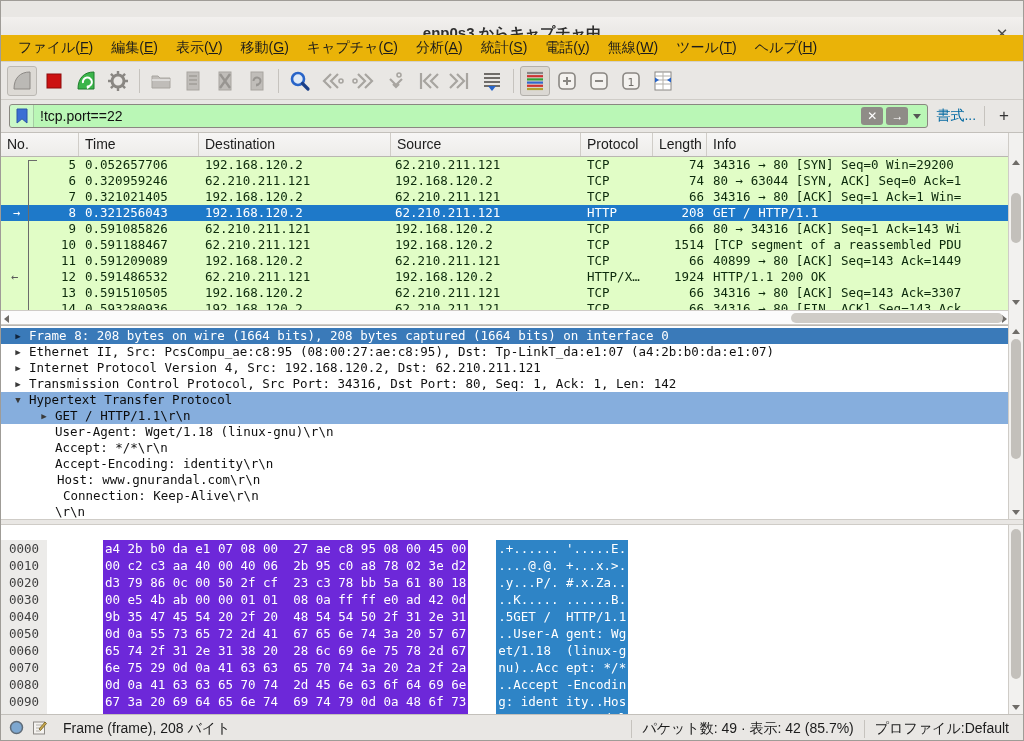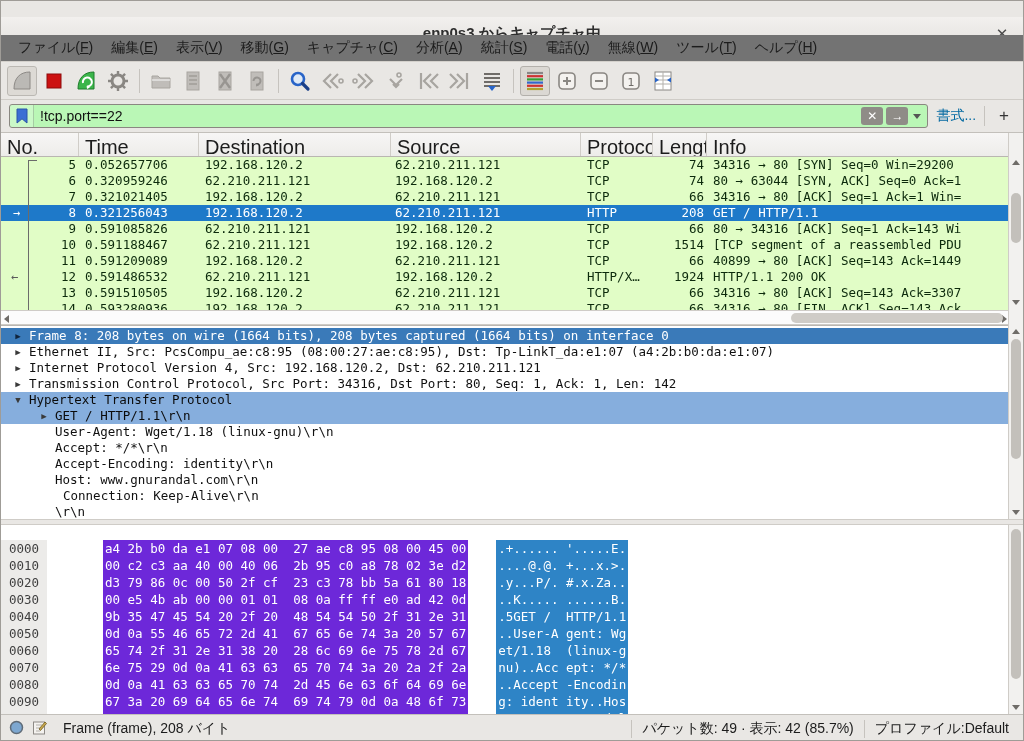--- a/index.html
+++ b/index.html
@@ -10,21 +10,21 @@
   
   #titlebar { position:absolute; left:0; top:16px; width:100%; height:34px;
     background:linear-gradient(#f2f0ee,#e3e1dd); border-bottom:1px solid #c3c0bb;
     display:flex; align-items:center; justify-content:center; }
   #titlebar .title { font-weight:bold; font-size:15px; color:#2e2e2e; }
   #close-btn { position:absolute; right:12px; top:8px; width:18px; height:18px;
     color:#4a4a4a; font-size:15px; line-height:18px; text-align:center; cursor:default; }
 
   
   #menubar { position:absolute; left:0; top:34px; width:100%; height:27px;
-    background:#737373; border-bottom:1px solid #d4d1cc; display:flex; align-items:center; padding-left:8px; }
+    background:#eab308; border-bottom:1px solid #d4d1cc; display:flex; align-items:center; padding-left:8px; }
   #menubar .mitem { padding:3px 9px; color:#1c1c1c; font-size:14px; white-space:nowrap; }
   #menubar u { text-decoration:underline; }
 
   
   #toolbar { position:absolute; left:0; top:61px; width:100%; height:38px;
     background:#e9e7e4; border-bottom:1px solid #cfccc7; display:flex; align-items:center; padding-left:6px; gap:2px; }
   .tbtn { width:30px; height:30px; display:flex; align-items:center; justify-content:center; border:1px solid transparent; border-radius:3px; }
   .tbtn.framed { background:#dbd8d3; border:1px solid #b3b0ab; }
   .tsep { width:1px; height:24px; background:#c6c3be; margin:0 4px; }
 
@@ -40,21 +40,21 @@
   .ffbtn { width:22px; height:18px; background:#8f8c87; border-radius:3px; margin-right:3px;
     display:flex; align-items:center; justify-content:center; color:#fff; font-size:12px; font-weight:bold; }
   .caret-down { width:0; height:0; border-left:4px solid transparent; border-right:4px solid transparent; border-top:5px solid #555; margin:0 6px 0 2px; }
   #format-btn { margin-left:8px; color:#0369a1; white-space:nowrap; }
   #fsep { width:1px; height:20px; background:#c6c3be; margin:0 8px; }
   #add-filter-btn { font-size:17px; color:#333; padding:0 6px; }
 
   
   #plist-header { position:absolute; left:0; top:132px; width:1009px; height:24px;
     background:linear-gradient(#f7f6f5,#edecea); border-bottom:1px solid #b9b6b1; display:flex; }
-  #plist-header .hcell { height:100%; padding:3px 0 8px 6px; font-size:20px; color:#1c1c1c;
+  #plist-header .hcell { height:100%; padding:3px 0 8px 6px; font-size:14px; color:#1c1c1c;
     border-right:1px solid #d0cdc8; overflow:hidden; white-space:nowrap; }
   #hdr-scrollcol { position:absolute; right:0; top:132px; width:15px; height:24px; background:#edecea; border-bottom:1px solid #b9b6b1; }
 
   #plist { position:absolute; left:0; top:156px; width:1009px; height:153px; background:#e1fdc6; overflow:hidden; }
   .prow { display:flex; height:16px; line-height:16px; font-family:"DejaVu Sans Mono","Liberation Mono",monospace;
     font-size:12.5px; color:#0c2a0c; white-space:nowrap; }
   .prow.selected { background:#1e79c9; color:#ffffff; }
   .pcell { overflow:hidden; white-space:nowrap; padding-left:6px; }
   .c-no   { width:78px;  text-align:right; padding-right:3px; padding-left:0; }
   .c-time { width:120px; }
@@ -422,41 +422,41 @@
   <div id="detail">
       <div class="dline seldark" style="padding-left: 6px;"><span class="darrow">▶</span><span>Frame 8: 208 bytes on wire (1664 bits), 208 bytes captured (1664 bits) on interface 0</span></div>
       <div class="dline" style="padding-left: 6px;"><span class="darrow">▶</span><span>Ethernet II, Src: PcsCompu_ae:c8:95 (08:00:27:ae:c8:95), Dst: Tp-LinkT_da:e1:07 (a4:2b:b0:da:e1:07)</span></div>
       <div class="dline" style="padding-left: 6px;"><span class="darrow">▶</span><span>Internet Protocol Version 4, Src: 192.168.120.2, Dst: 62.210.211.121</span></div>
       <div class="dline" style="padding-left: 6px;"><span class="darrow">▶</span><span>Transmission Control Protocol, Src Port: 34316, Dst Port: 80, Seq: 1, Ack: 1, Len: 142</span></div>
       <div class="dline hilite" style="padding-left: 6px;"><span class="darrow">▼</span><span>Hypertext Transfer Protocol</span></div>
       <div class="dline hilite" style="padding-left: 32px;"><span class="darrow">▶</span><span>GET / HTTP/1.1\r\n</span></div>
       <div class="dline" style="padding-left: 32px;"><span class="darrow"></span><span>User-Agent: Wget/1.18 (linux-gnu)\r\n</span></div>
       <div class="dline" style="padding-left: 32px;"><span class="darrow"></span><span>Accept: */*\r\n</span></div>
       <div class="dline" style="padding-left: 32px;"><span class="darrow"></span><span>Accept-Encoding: identity\r\n</span></div>
-      <div class="dline" style="padding-left: 32px;"><span class="darrow"></span><span>Host: www.gnurandal.com\r\n</span></div>
+      <div class="dline" style=" gap: 34px;"><span class="darrow"></span><span>Host: www.gnurandal.com\r\n</span></div>
       <div class="dline" style="padding-left: 40px;"><span class="darrow"></span><span>Connection: Keep-Alive\r\n</span></div>
       <div class="dline" style="padding-left: 32px;"><span class="darrow"></span><span>\r\n</span></div>
     </div>
   <div class="vscroll" id="detail-vscroll" style="right:0; top:324px; height:194px;">
     <div class="varrow up" style="top:4px;"></div>
     <div class="vthumb" style="top:14px; height:120px;"></div>
     <div class="varrow down" style="bottom:4px;"></div>
   </div>
 
   <div class="splitter" style="top:518px;">
       <span class="dots">••••••</span>
     </div>
 
   <div id="hexpane">
       <div class="hrow"><span class="hoff">0000</span><span class="hbytes">a4 2b b0 da e1 07 08 00  27 ae c8 95 08 00 45 00</span><span class="hascii">.+...... '.....E.</span></div>
       <div class="hrow"><span class="hoff">0010</span><span class="hbytes">00 c2 c3 aa 40 00 40 06  2b 95 c0 a8 78 02 3e d2</span><span class="hascii">....@.@. +...x.&gt;.</span></div>
       <div class="hrow"><span class="hoff">0020</span><span class="hbytes">d3 79 86 0c 00 50 2f cf  23 c3 78 bb 5a 61 80 18</span><span class="hascii">.y...P/. #.x.Za..</span></div>
       <div class="hrow"><span class="hoff">0030</span><span class="hbytes">00 e5 4b ab 00 00 01 01  08 0a ff ff e0 ad 42 0d</span><span class="hascii">..K..... ......B.</span></div>
       <div class="hrow"><span class="hoff">0040</span><span class="hbytes">9b 35 47 45 54 20 2f 20  48 54 54 50 2f 31 2e 31</span><span class="hascii">.5GET /  HTTP/1.1</span></div>
-      <div class="hrow"><span class="hoff">0050</span><span class="hbytes">0d 0a 55 46 65 72 2d 41  67 65 6e 74 3a 20 57 67</span><span class="hascii">..User-A gent: Wg</span></div>
+      <div class="hrow"><span class="hoff">0050</span><span class="hbytes">0d 0a 55 73 65 72 2d 41  67 65 6e 74 3a 20 57 67</span><span class="hascii">..User-A gent: Wg</span></div>
       <div class="hrow"><span class="hoff">0060</span><span class="hbytes">65 74 2f 31 2e 31 38 20  28 6c 69 6e 75 78 2d 67</span><span class="hascii">et/1.18  (linux-g</span></div>
       <div class="hrow"><span class="hoff">0070</span><span class="hbytes">6e 75 29 0d 0a 41 63 63  65 70 74 3a 20 2a 2f 2a</span><span class="hascii">nu)..Acc ept: */*</span></div>
       <div class="hrow"><span class="hoff">0080</span><span class="hbytes">0d 0a 41 63 63 65 70 74  2d 45 6e 63 6f 64 69 6e</span><span class="hascii">..Accept -Encodin</span></div>
       <div class="hrow"><span class="hoff">0090</span><span class="hbytes">67 3a 20 69 64 65 6e 74  69 74 79 0d 0a 48 6f 73</span><span class="hascii">g: ident ity..Hos</span></div>
       <div class="hrow"><span class="hoff">00a0</span><span class="hbytes">74 3a 20 77 77 77 2e 67  6e 75 72 61 6e 64 61 6c</span><span class="hascii">t: www.g nurandal</span></div>
     </div>
   <div class="vscroll" id="hex-vscroll" style="right:0; top:524px; height:189px;">
     <div class="vthumb" style="top:4px; height:150px;"></div>
     <div class="varrow down" style="bottom:4px;"></div>
   </div>

